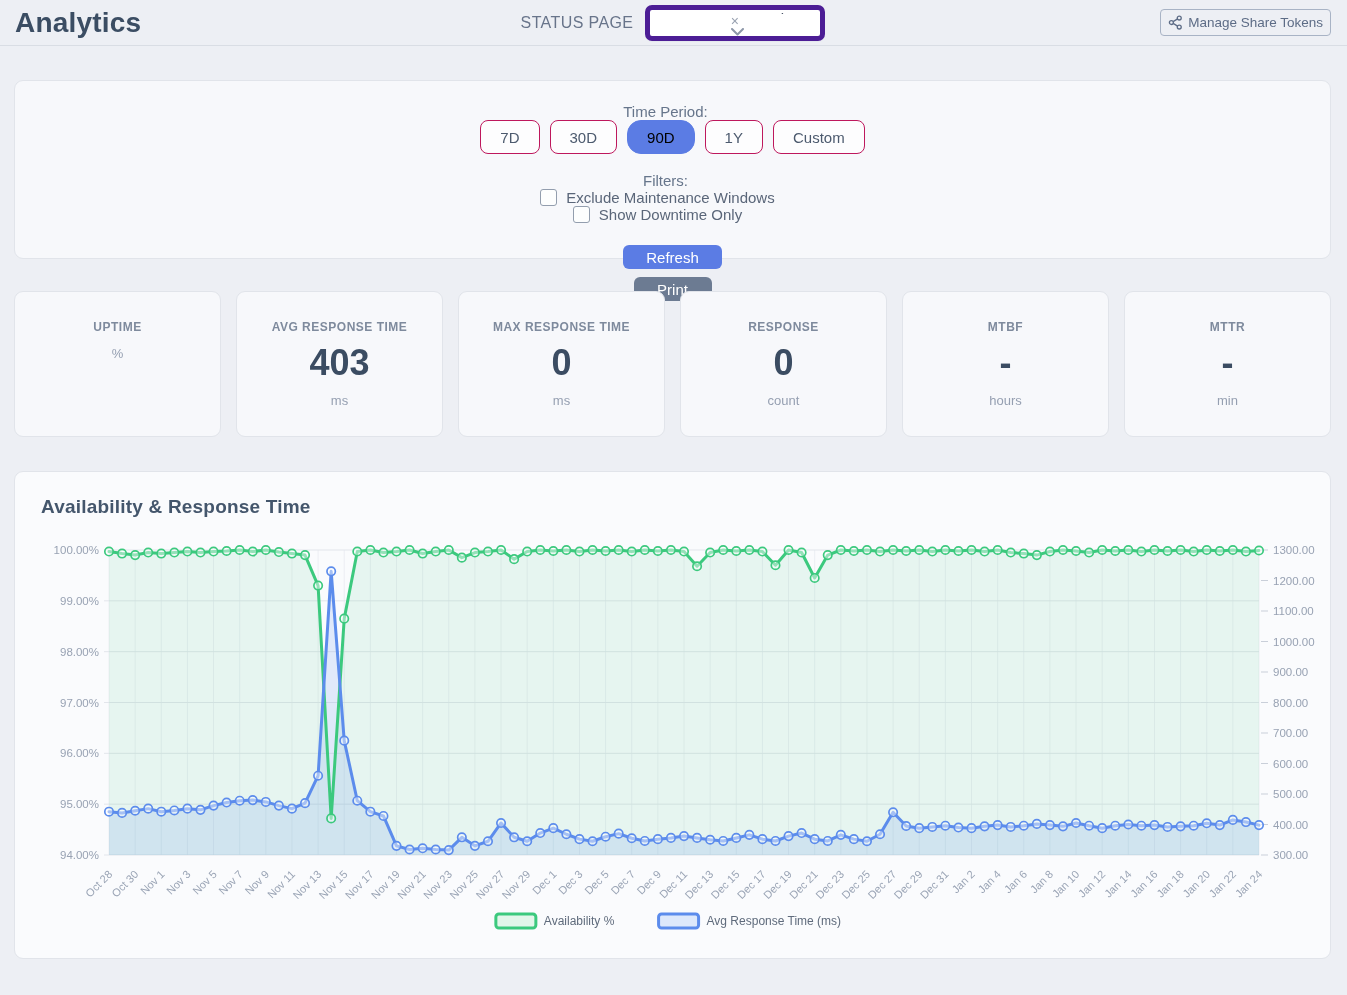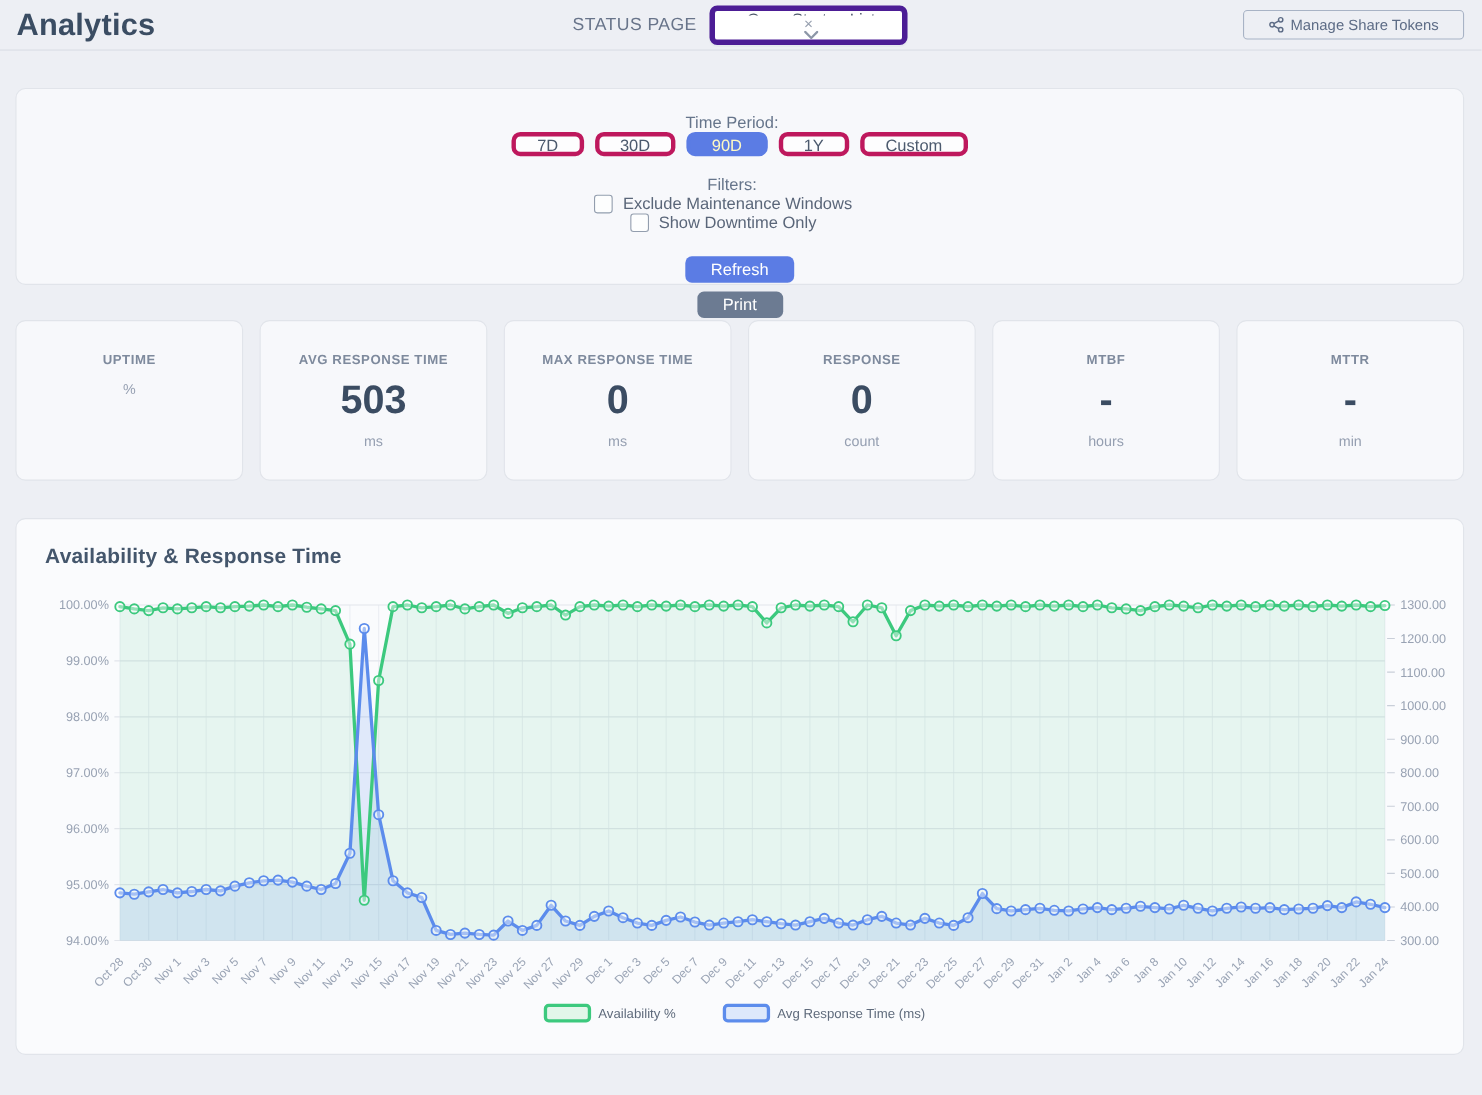--- a/index.html
+++ b/index.html
@@ -29,44 +29,44 @@
     padding: 0 10px 0 14px;
     cursor: pointer;
     box-shadow: 0 1px 1px rgba(40,60,90,0.03);
     flex-direction: column;
   }
   .select-value { flex: 1; font-size: 15px; color: #4a5568; white-space: nowrap; overflow: hidden; }
   .clear-x { color: #98a1b0; font-size: 14px; margin: 0 7px 0 2px; line-height: 1; }
   .header-right { flex: 1; display: flex; justify-content: flex-end; }
   .manage-btn {
     display: inline-flex; align-items: center; gap: 5px;
-    padding: 5px 22px; background: transparent;
+    padding: 5px 7px; background: transparent;
     border: 1px solid #a8b3c5; border-radius: 4px;
     font-size: 13.5px; color: #5d6c86; cursor: pointer;
     font-family: inherit;
   }
   
   .wrap { padding: 0 16px 0 14px; }
   .card {
     background: #f7f8fb;
     border: 1px solid #e1e4ea;
     border-radius: 9px;
   }
   
   .filter-card { margin-top: 34px; height: 179px; padding: 22px 26px; }
   .frow { display: flex; align-items: center; flex-direction: column; }
   .frow-label { font-size: 15px; color: #66758b; margin-right: 14px; }
   .pill-group { display: flex; gap: 10px; }
   .pill {
-    height: 22px; padding: 0 19px;
+    height: 34px; padding: 0 19px;
     font-size: 15px; color: #4c5a6e;
-    background: #fdfdfe; border: 4px solid #be185d; border-radius: 8px;
+    background: #fdfdfe; border: 1px solid #be185d; border-radius: 8px;
     cursor: pointer; font-family: inherit;
   }
-  .pill.active { background: #5b7ce4; border-color: #5b7ce4; color: #fef9c3; }
+  .pill.active { background: #5b7ce4; border-color: #5b7ce4; color: #000000; border-radius: 14px; }
   .row2 { margin-top: 18px; gap: 0; }
   .chk-item { display: flex; align-items: center; gap: 9px; margin-right: 30px; cursor: pointer; }
   .chk-box {
     width: 17px; height: 17px; flex: none;
     border: 1.5px solid #939eae; border-radius: 3px; background: #fdfefe;
   }
   .chk-label { font-size: 15px; color: #5a6679; }
   .row3 { margin-top: 22px; gap: 8px; }
   .btn { height: 24px; border: none; border-radius: 6px; font-size: 15px; color: #fff; cursor: pointer; font-family: inherit; }
   .btn-refresh { width: 99px; background: #5b7ce4; }
@@ -146,21 +146,21 @@
     </div>
   </section>
 
   <section class="stats-row" id="stats-row">
       <div class="card stat-card">
         <div class="stat-label">UPTIME</div>
         <div class="stat-unit">%</div>
       </div>
       <div class="card stat-card">
         <div class="stat-label">AVG RESPONSE TIME</div>
-        <div class="stat-value">503</div>
+        <div class="stat-value">403</div>
         <div class="stat-unit">ms</div>
       </div>
       <div class="card stat-card">
         <div class="stat-label">MAX RESPONSE TIME</div>
         <div class="stat-value">0</div>
         <div class="stat-unit">ms</div>
       </div>
       <div class="card stat-card">
         <div class="stat-label">RESPONSE</div>
         <div class="stat-value">0</div>

